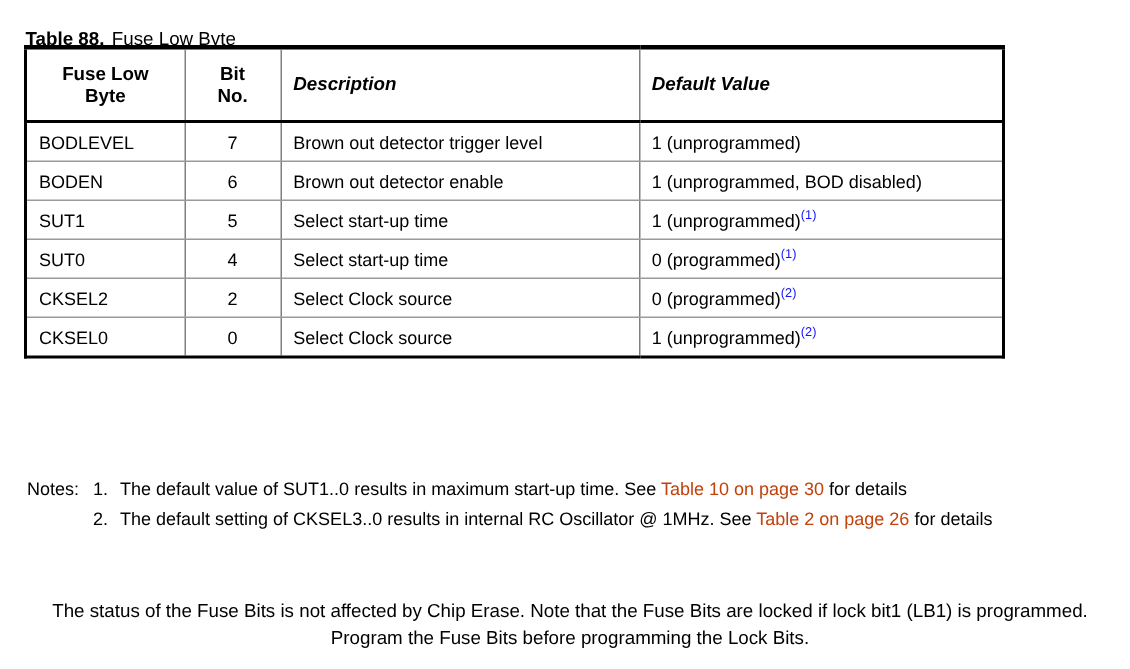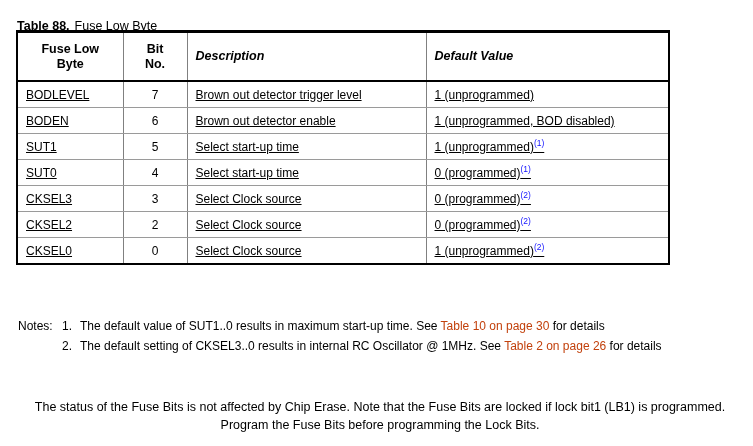--- a/index.html
+++ b/index.html
@@ -77,21 +77,21 @@
   
   .fuse-table th:first-child,
   .fuse-table td:first-child { border-left: 2.5px solid #000000; }
   .fuse-table th:last-child,
   .fuse-table td:last-child  { border-right: 2.5px solid #000000; }
 
   
   .fuse-table tbody tr:last-child td { border-bottom: 2.5px solid #000000; }
 
   .fuse-table td.center { text-align: center; }
-  .fuse-table td.left   { text-align: left; text-decoration: underline; }
+  .fuse-table td.left   { text-align: left; }
 
   sup.fn {
     color: #1414ff;
     font-size: 8.5px;
     vertical-align: super;
     line-height: 0;
   }
 
   
   .notes {
@@ -182,26 +182,20 @@
       <td class="left">SUT1</td>
       <td class="center">5</td>
       <td class="left">Select start-up time</td>
       <td class="left"><span>1 (unprogrammed)</span><sup class="fn">(1)</sup></td>
     </tr>
     <tr>
       <td class="left">SUT0</td>
       <td class="center">4</td>
       <td class="left">Select start-up time</td>
       <td class="left"><span>0 (programmed)</span><sup class="fn">(1)</sup></td>
-    </tr>
-    <tr>
-      <td class="left">CKSEL3</td>
-      <td class="center">3</td>
-      <td class="left">Select Clock source</td>
-      <td class="left"><span>0 (programmed)</span><sup class="fn">(2)</sup></td>
     </tr>
     <tr>
       <td class="left">CKSEL2</td>
       <td class="center">2</td>
       <td class="left">Select Clock source</td>
       <td class="left"><span>0 (programmed)</span><sup class="fn">(2)</sup></td>
     </tr>
     <tr>
       <td class="left">CKSEL0</td>
       <td class="center">0</td>

